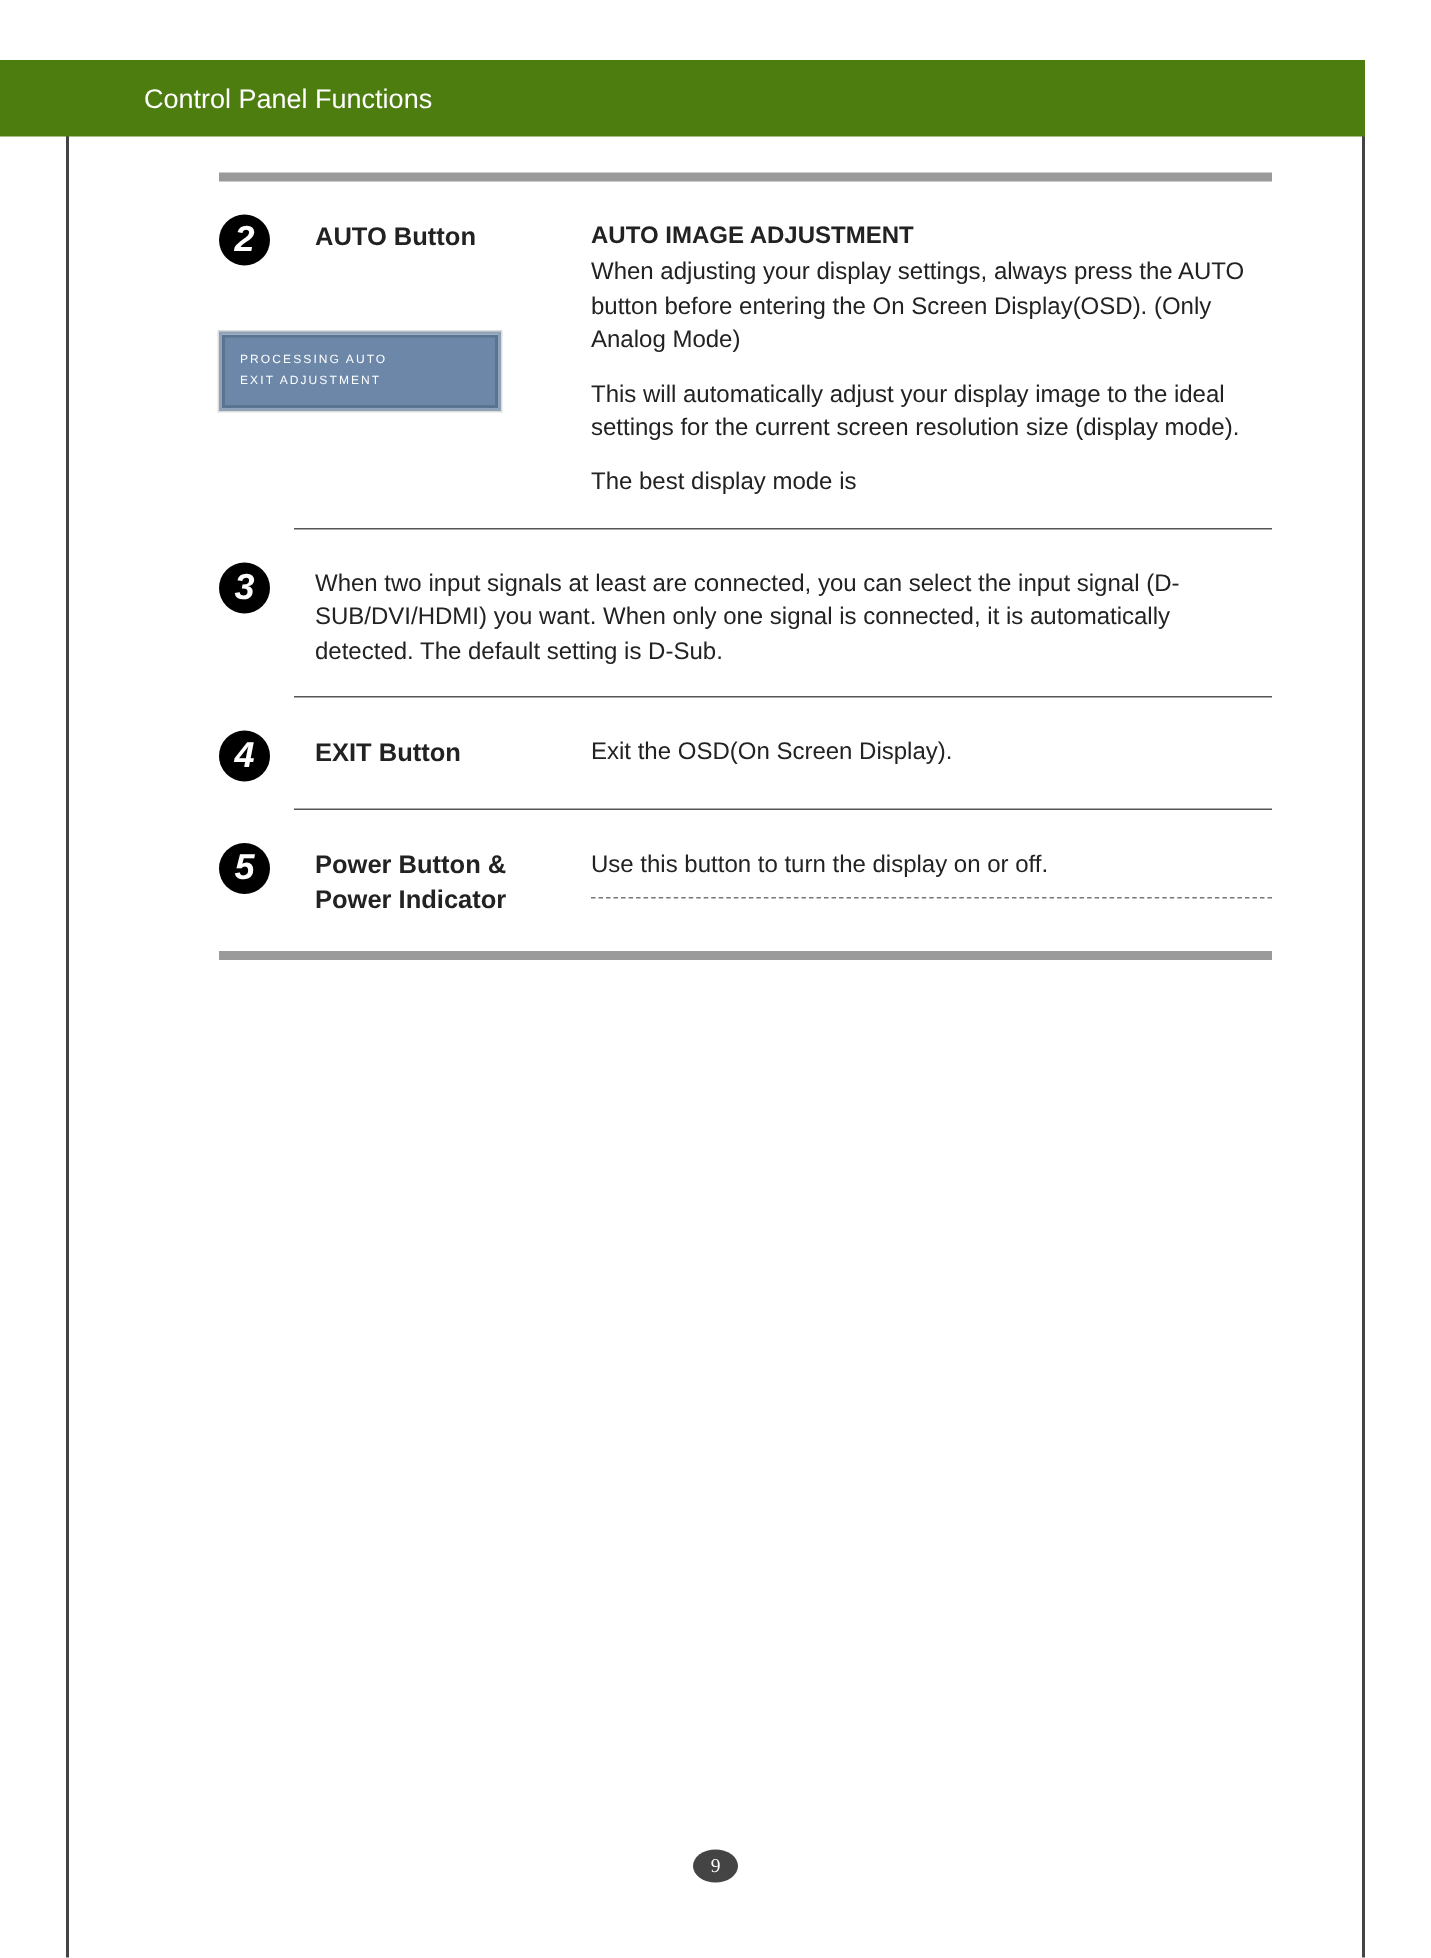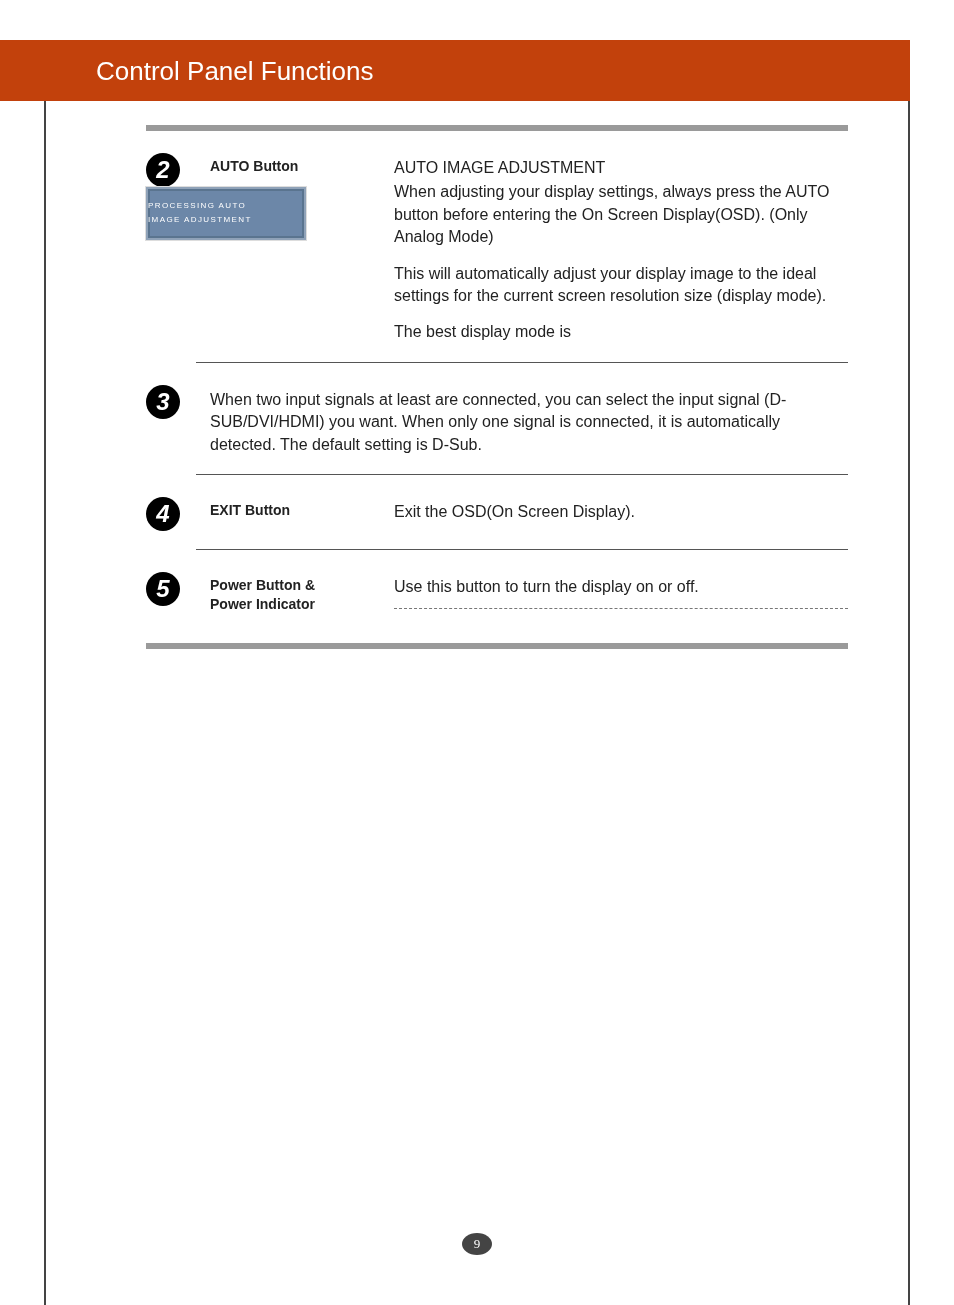--- a/index.html
+++ b/index.html
@@ -13,26 +13,26 @@
   }
   .page {
     border-left: 2px solid #444;
     border-right: 2px solid #444;
     margin: 0 44px;
     height: 100%;
     padding-bottom: 30px;
     position: relative;
   }
   .header-band {
-    background: #c2410c;
+    background: #4d7c0f;
     color: #fff;
     margin-left: -46px;
     margin-right: -2px;
     padding: 16px 0 14px 96px;
-    font-size: 26px;
+    font-size: 18px;
     font-weight: 300;
     margin-top: 40px;
   }
   .content {
     padding: 0 60px 0 100px;
   }
   .thick-rule {
     height: 6px;
     background: #9a9a9a;
     margin: 24px 0 22px 0;
@@ -61,44 +61,45 @@
     background: #000;
     color: #fff;
     font-weight: 900;
     font-size: 24px;
     font-style: italic;
     line-height: 1;
   }
   .label-col {
     width: 168px;
     flex: 0 0 168px;
-    font-size: 14px;
+    font-size: 17px;
     font-weight: 700;
     line-height: 1.35;
     padding-top: 4px;
   }
   .desc-col {
     flex: 1 1 auto;
     font-size: 16px;
     line-height: 1.4;
     padding-top: 4px;
   }
   .desc-heading {
-    font-weight: 400;
+    font-weight: 700;
     margin-bottom: 2px;
   }
   .desc-p { margin-bottom: 14px; }
   .mode-line { margin-top: 10px; }
   .bold { font-weight: 400; }
   .osd-box {
-    width: 160px;
+    margin-top: 44px;
+    width: 188px;
     background: linear-gradient(#6c87a8, #6c87a8);
     border: 2px solid #8fa2b8;
     box-shadow: inset 0 0 0 2px #5a748f, 0 0 0 1px #ddd;
-    padding: 10px 10px 12px 0;
+    padding: 10px 10px 12px 12px;
     color: #fff;
     font-size: 8px;
     letter-spacing: 1.4px;
     line-height: 1.7;
   }
   .dashed-sep {
     border-top: 1px dashed #777;
     margin: 10px 0 12px 0;
   }
   .page-num {
@@ -131,21 +132,21 @@
 
   <div class="content">
 
     <div class="thick-rule"></div>
 
     <div class="row">
       <div class="num-col">
         <div class="circ-num">2</div>
         <div class="osd-box">
           <div>PROCESSING AUTO</div>
-          <div>IMAGE ADJUSTMENT</div>
+          <div>EXIT ADJUSTMENT</div>
         </div>
       </div>
       <div class="label-col">AUTO Button</div>
       <div class="desc-col">
         <div class="desc-heading">AUTO IMAGE ADJUSTMENT</div>
         <div class="desc-p">
           <span>When adjusting your display settings, always press the </span><span class="bold">AUTO</span><span> button before entering the On Screen Display(OSD). (Only Analog Mode)</span>
         </div>
         <div class="desc-p">This will automatically adjust your display image to the ideal settings for the current screen resolution size (display mode).</div>
         <div class="mode-line">The best display mode is</div>

